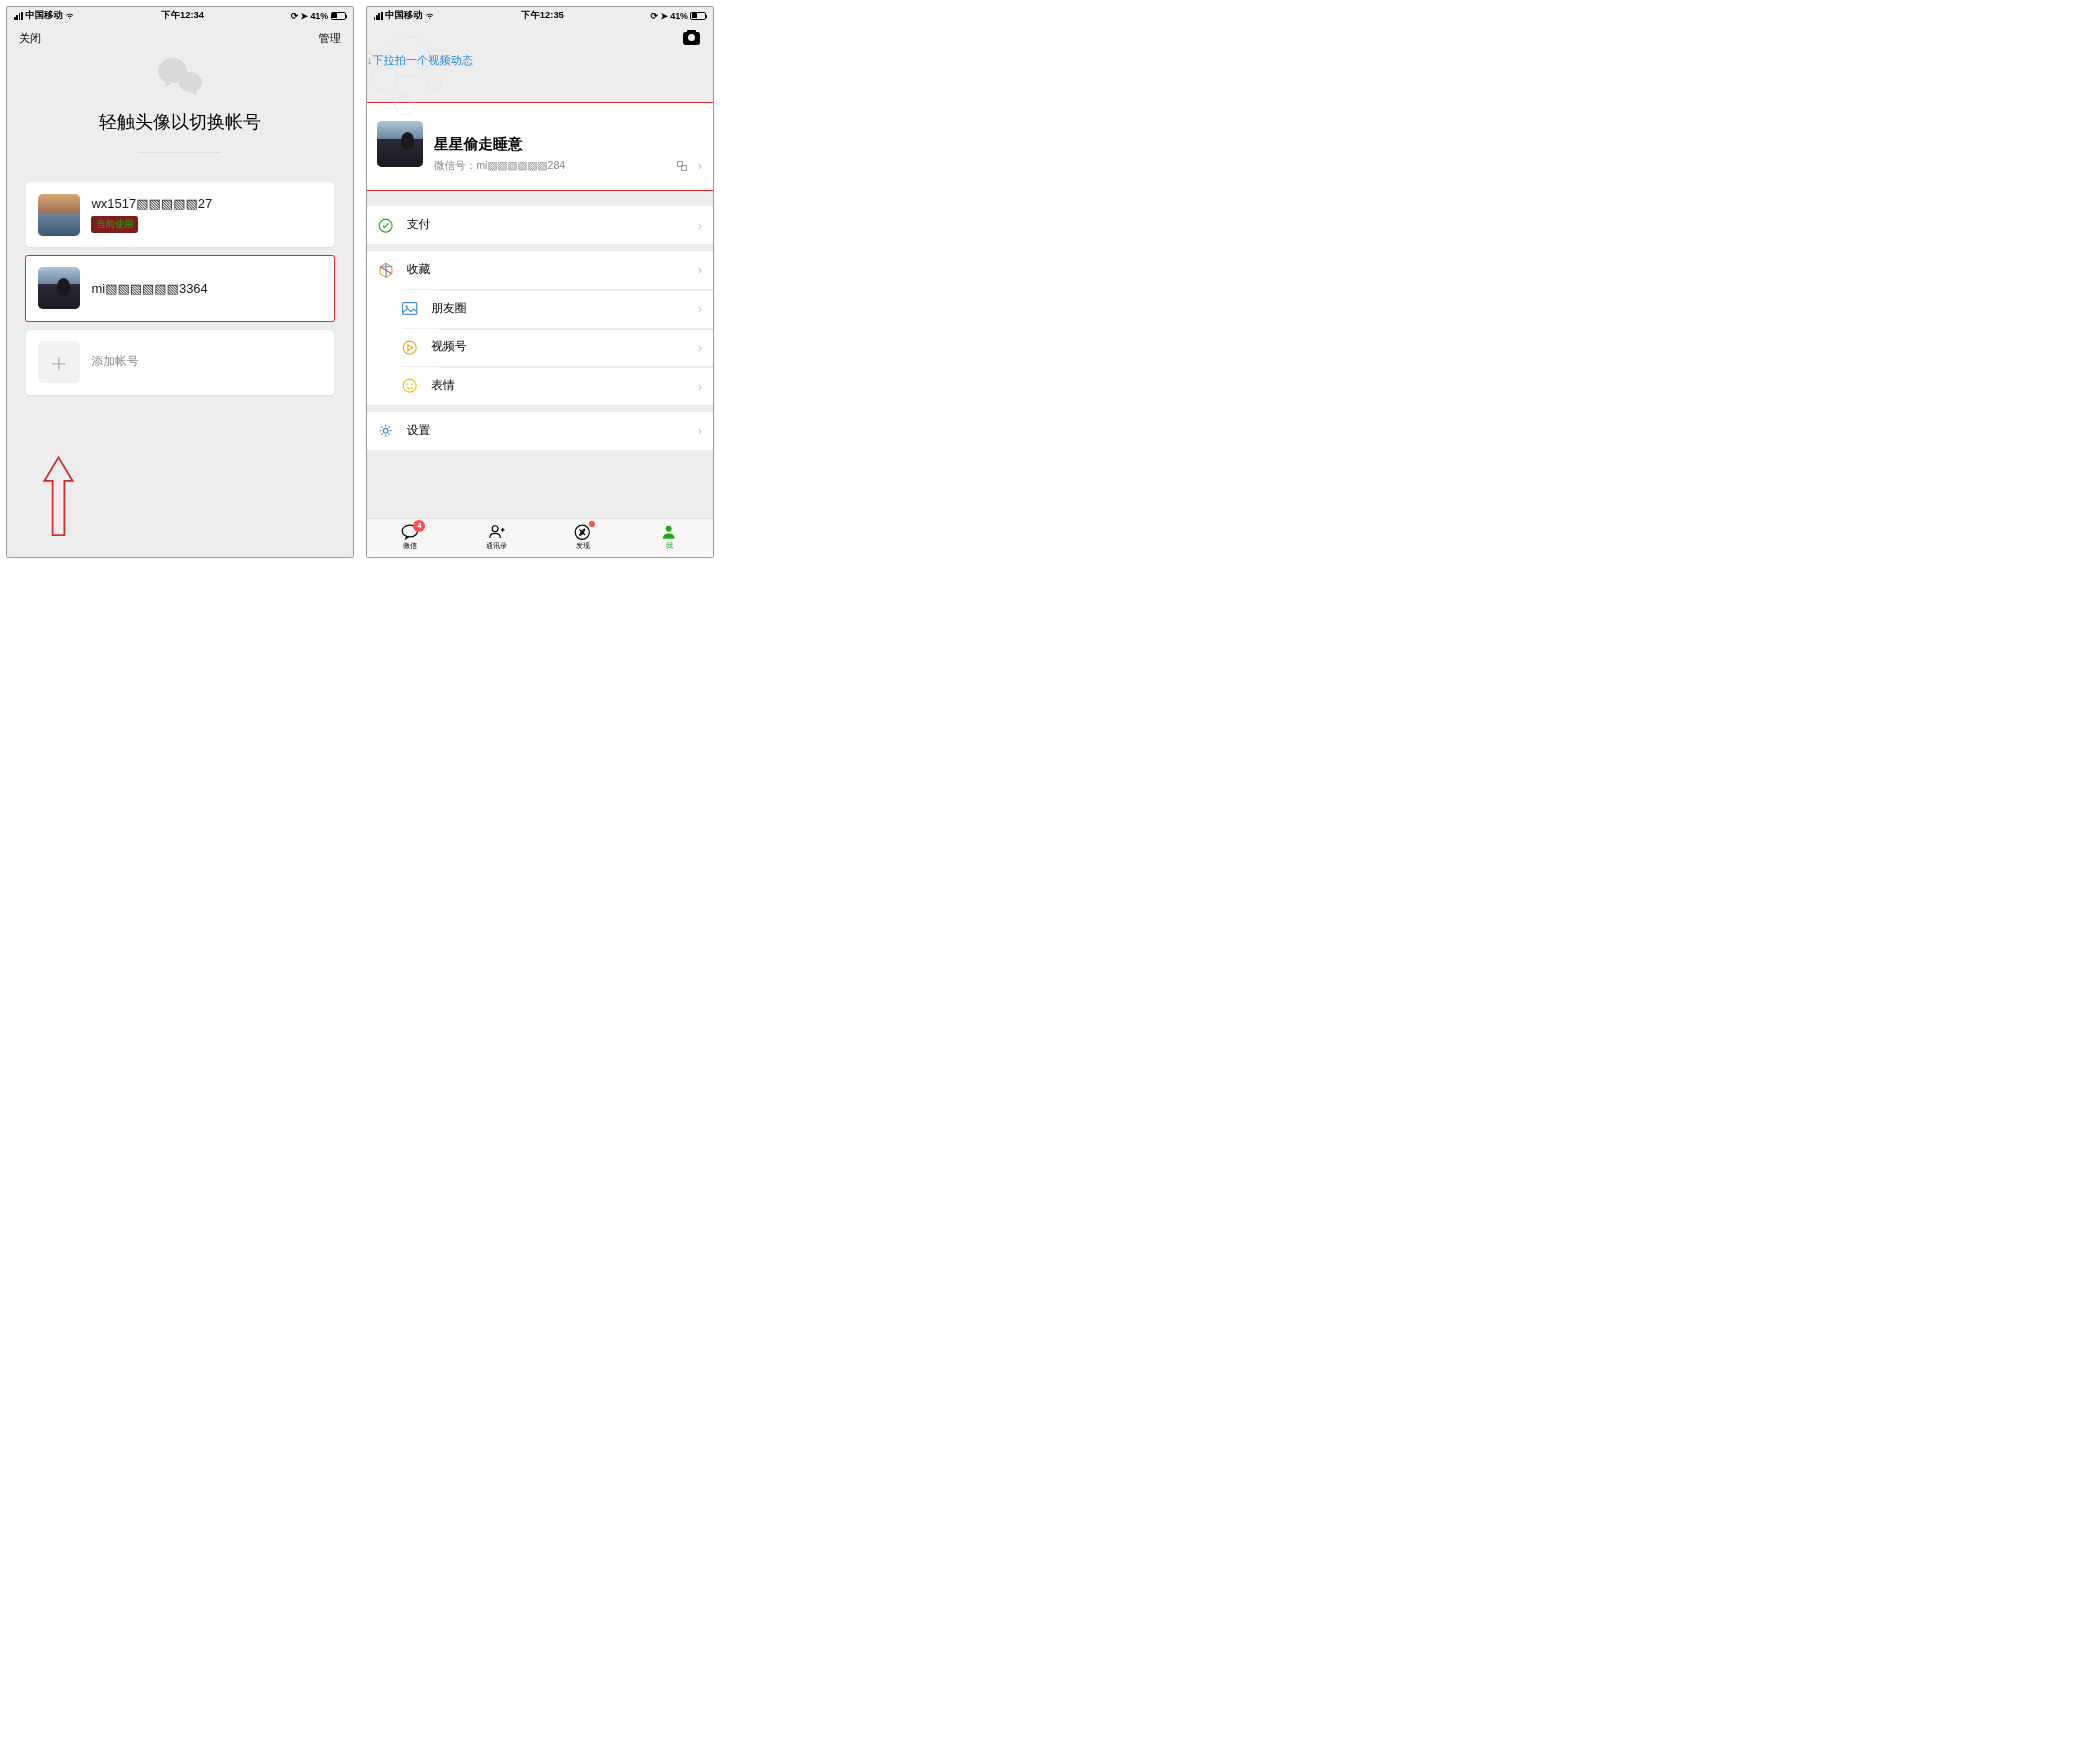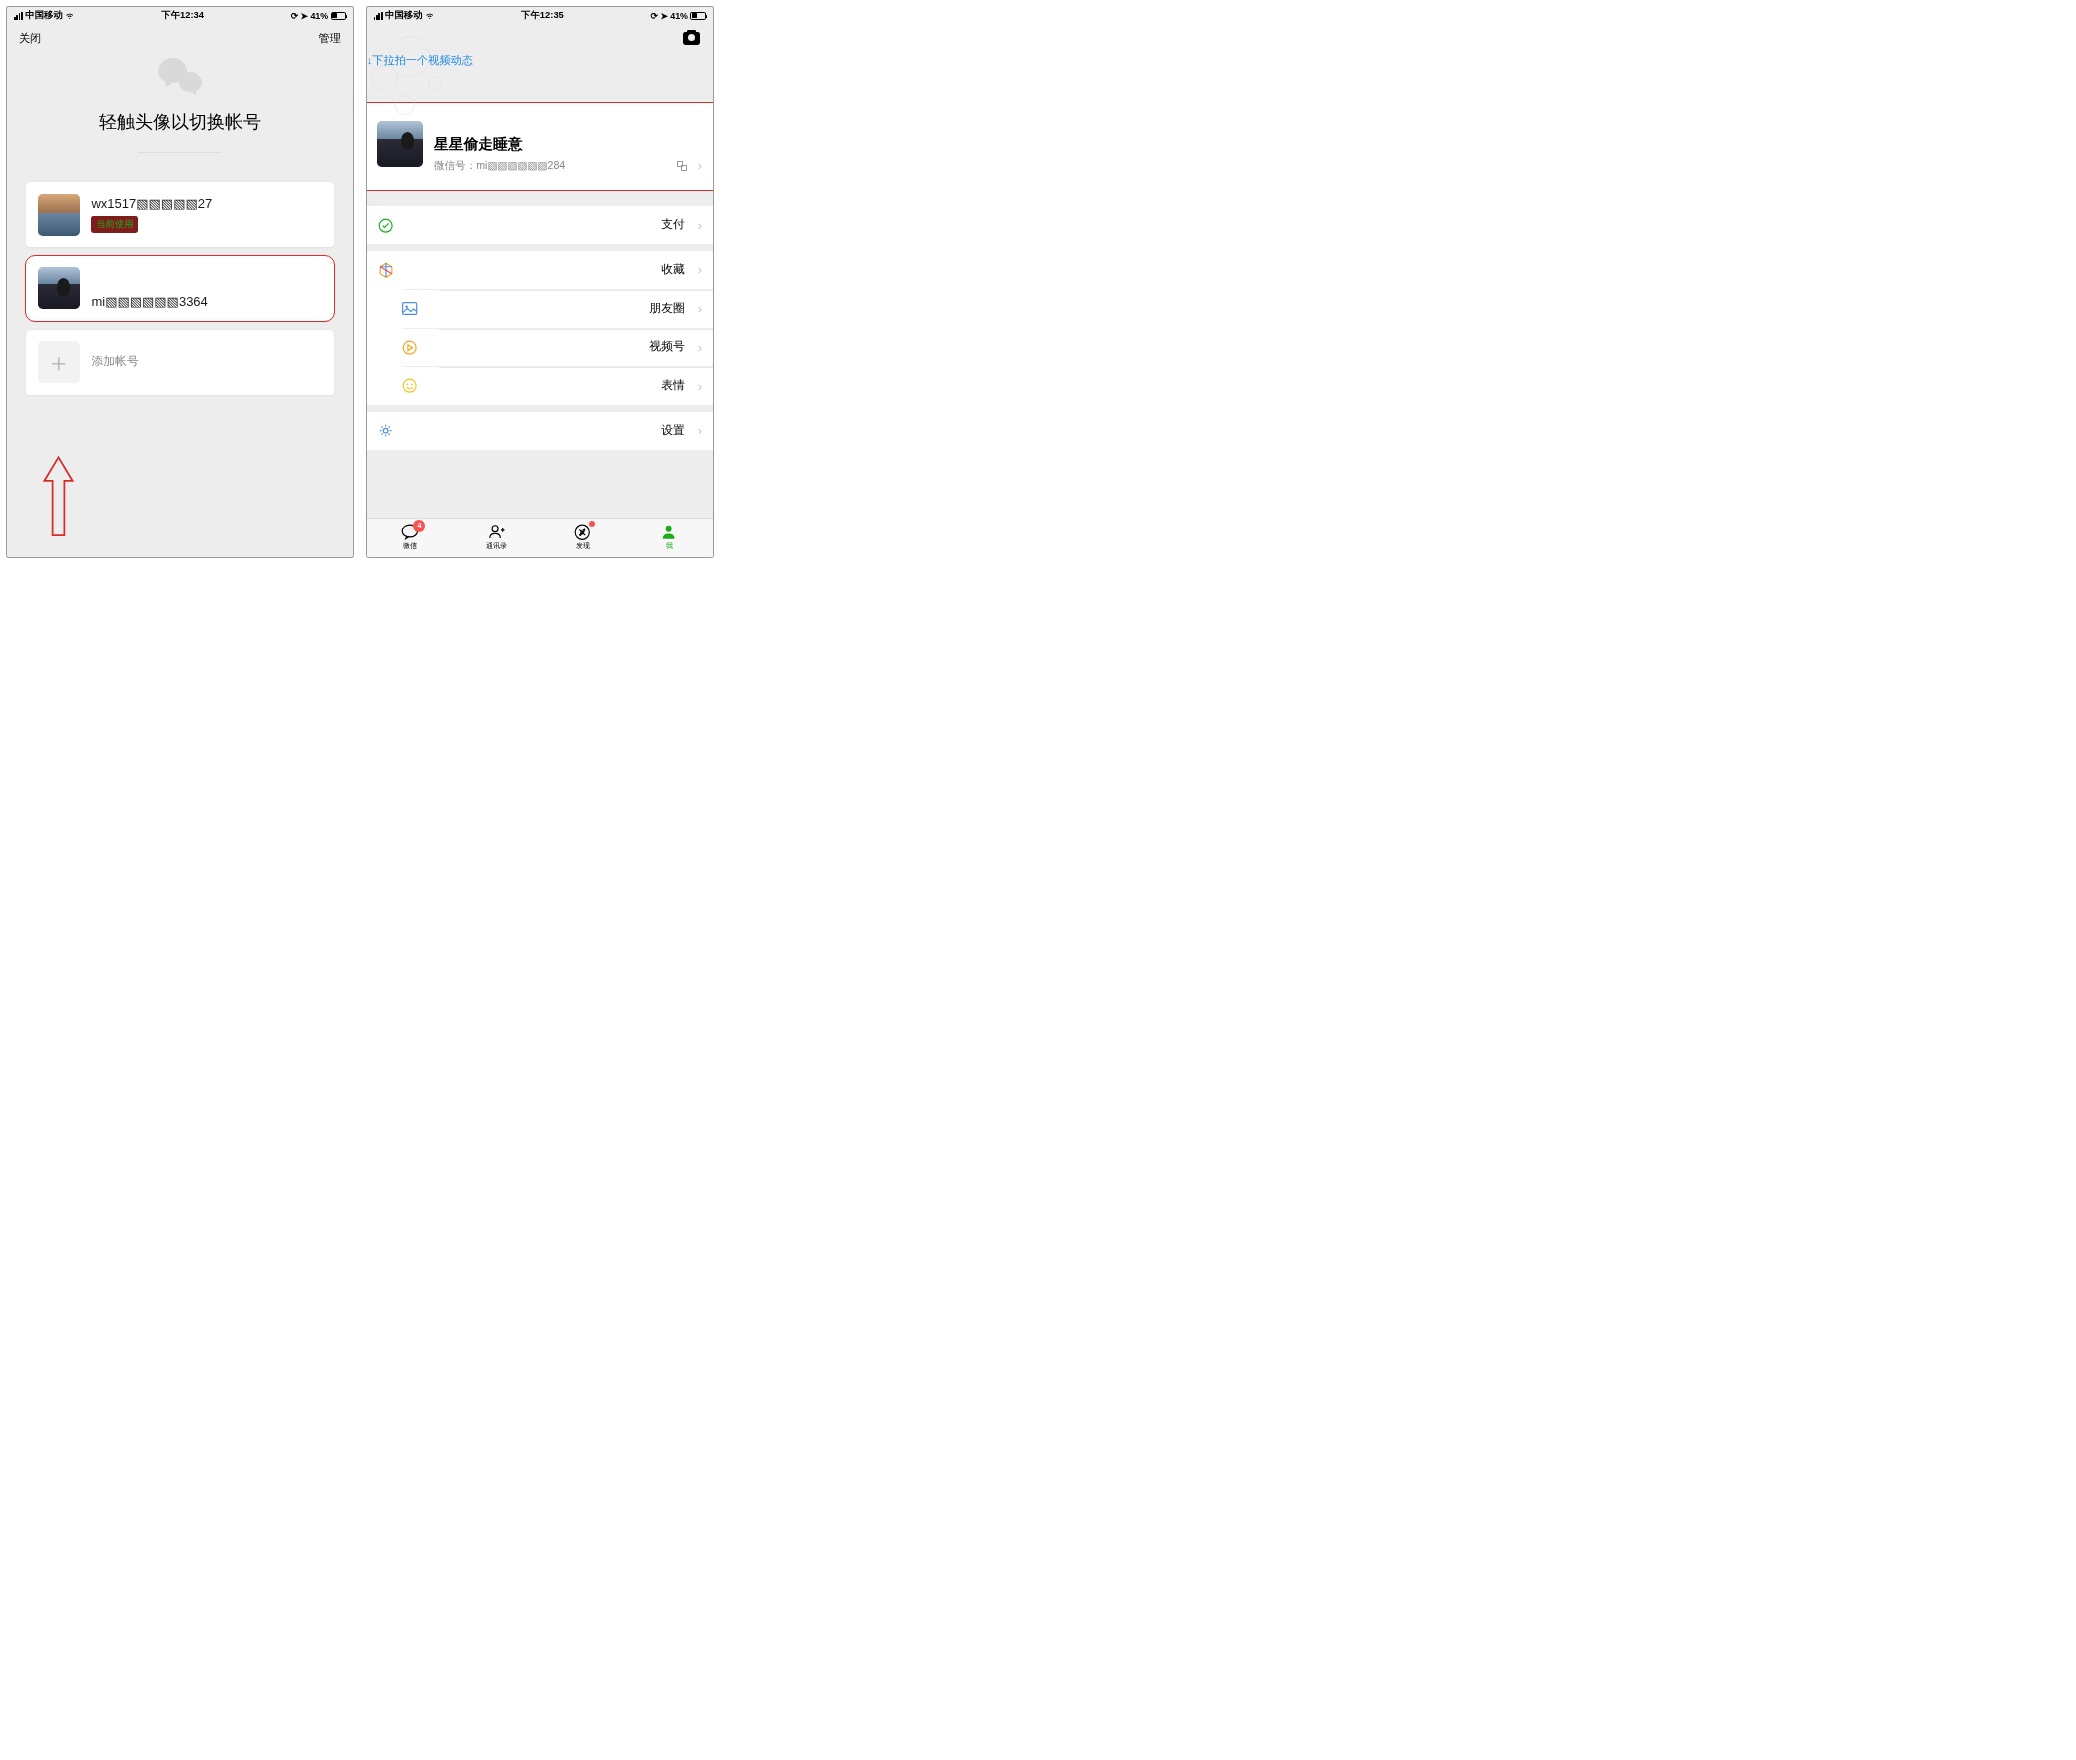--- a/index.html
+++ b/index.html
@@ -81,21 +81,21 @@
 
     .card-list { padding: 0 19px; display:flex; flex-direction:column; gap:8.3px; }
     .card {
       background: #fff;
       border-radius: 4px;
       padding: 11.8px 11.8px;
       display:flex; align-items:center; gap:11.8px;
       box-shadow: 0 0.6px 2.4px rgba(0,0,0,0.06);
       position:relative;
     }
-    .card.highlight { outline: 1.2px solid #d92b2b; outline-offset: -0.6px; border-radius:9px;align-items:flex-end;}
+    .card.highlight { outline: 1.2px solid #d92b2b; outline-offset: -0.6px; border-radius:2px;}
     .card .avatar {
       width:42px; height:42px; border-radius:4.7px; background:#8ba3b8; flex-shrink:0;
       background-size:cover;
     }
     .avatar.a1 { background: linear-gradient(180deg,#d8a878 0%,#9c7050 45%,#6a86a0 45%,#3d5873 100%); }
     .avatar.a2 { background: linear-gradient(180deg,#b0c4d8 0%,#6a86a0 40%,#2a2a38 40%,#1a1a24 100%); position:relative; }
     .avatar.a2::after{content:'';position:absolute;right:9.4px;top:10.6px;width:13px;height:17.7px;background:#1a1a1a;border-radius:50% 50% 40% 40%;}
     .avatar.add { background:#f2f2f2; display:flex;align-items:center;justify-content:center; color:#bbb; font-size:25px; font-weight:200;}
     .card .col { display:flex; flex-direction:column; gap:4.7px; }
     .card .name { font-size:13px; color:#1a1a1a; font-weight:400;}
@@ -138,21 +138,21 @@
     .cell {
       display:flex; align-items:center; padding:10.6px 10.6px; gap:13px; font-size:11.8px; color:#000;
     }
     .cell + .cell { border-top:0.3px solid #eee; margin-left:35px; padding-left:0; }
     .cell + .cell::before {content:'';}
     .cell-group .cell:not(:first-child) { position:relative; }
     .cell-group .cell:not(:first-child)::before {
       content:''; position:absolute; left:37px; right:0; top:0; height:0.3px; background:#e8e8e8;
     }
     .cell .ic { width:16.5px; height:16.5px; display:flex; align-items:center; justify-content:center; flex-shrink:0;}
-    .cell .label { flex:1;text-align:right; }
+    .cell .label { flex:1; }
     .cell .chev { color:#c8c8c8;}
 
     .tab-bar {
       position:absolute; left:0; right:0; bottom:0; height:39px; background:#f7f7f7; border-top:0.3px solid #ddd;
       display:flex;
     }
     .tab { flex:1; display:flex; flex-direction:column; align-items:center; justify-content:center; gap:1.8px; font-size:7px; color:#000; position:relative;}
     .tab.active { color:#1aad19; }
     .tab .ti { width:17.7px; height:15.3px; position:relative;}
     .red-badge { position:absolute; top:1.2px; left:50%; margin-left:3.5px; width:11.8px;height:11.8px; border-radius:50%; background:#fa5151; color:#fff; font-size:7px; display:flex; align-items:center; justify-content:center; font-weight:600;}

